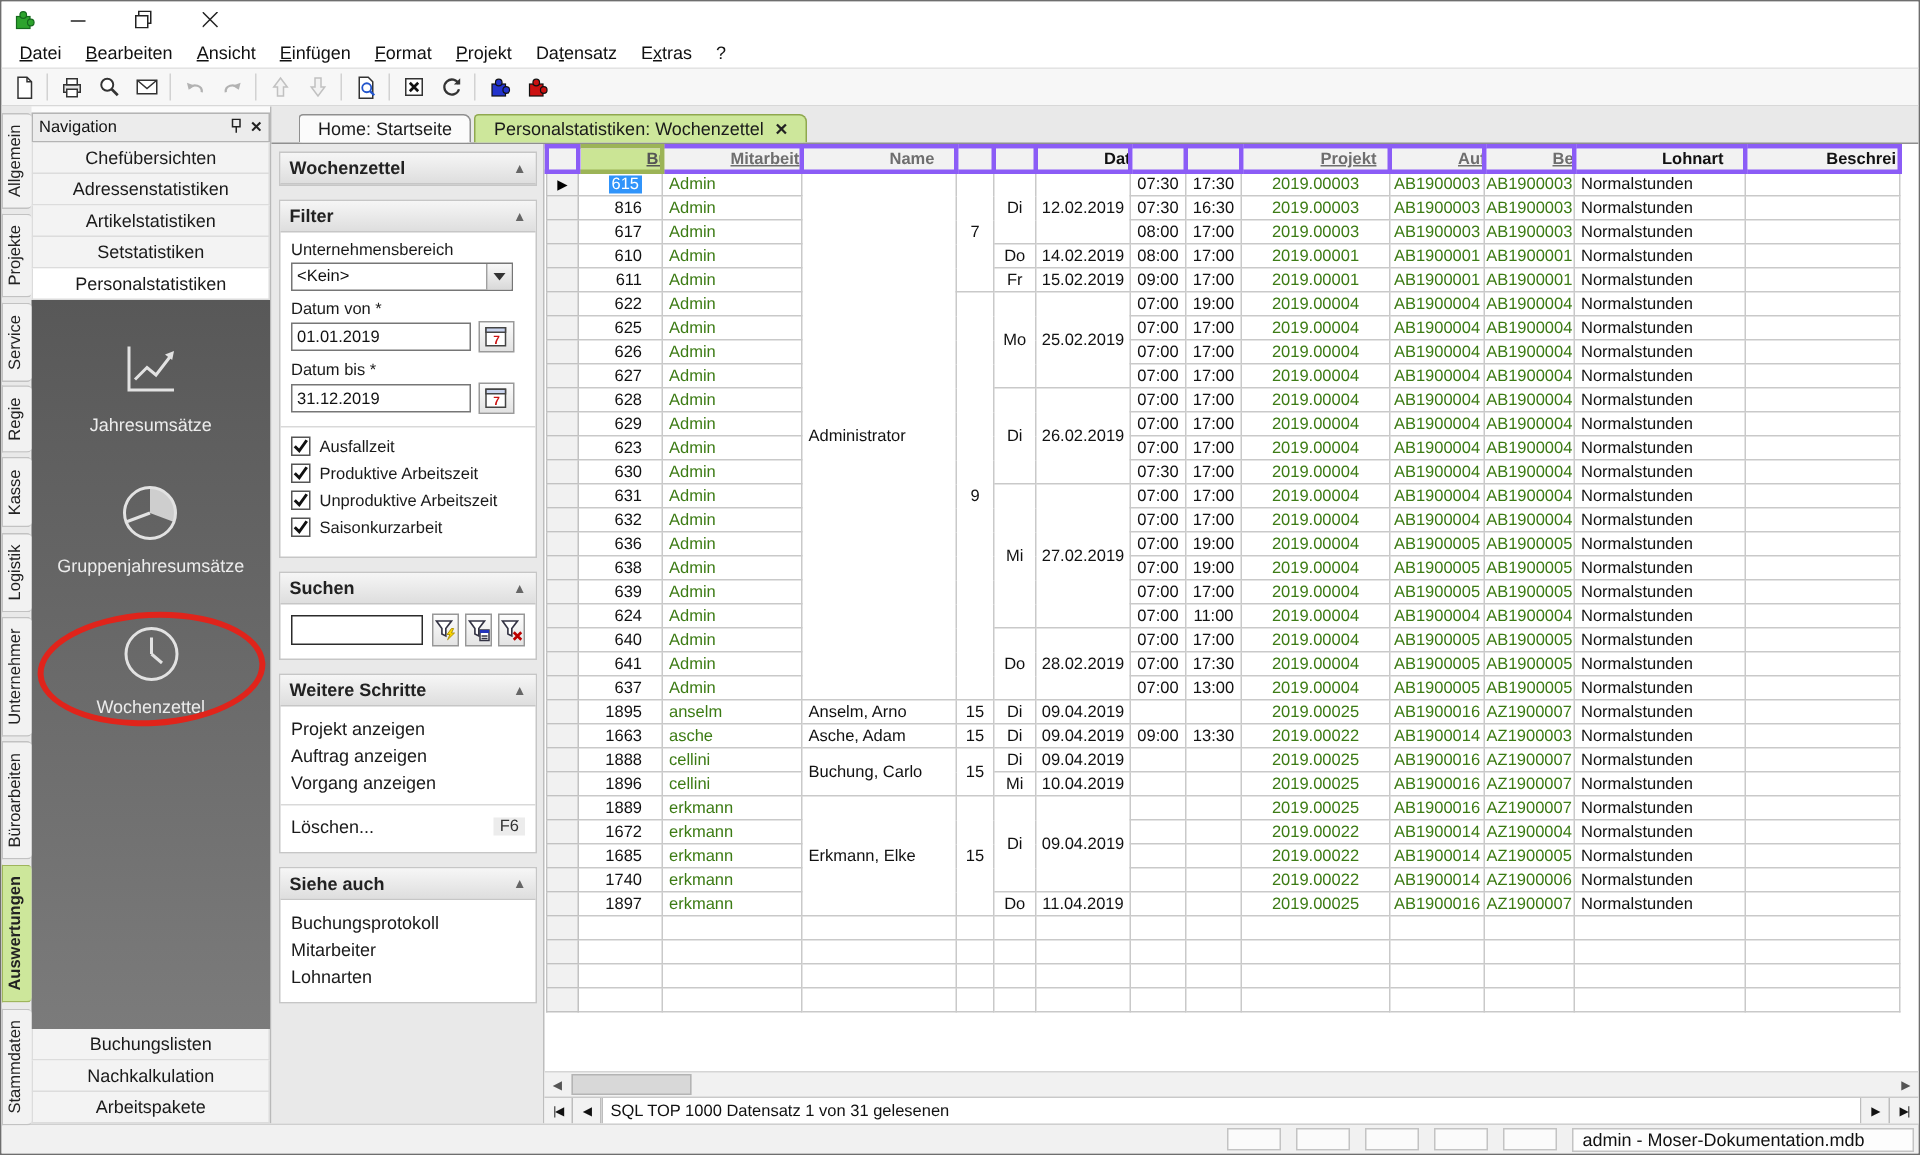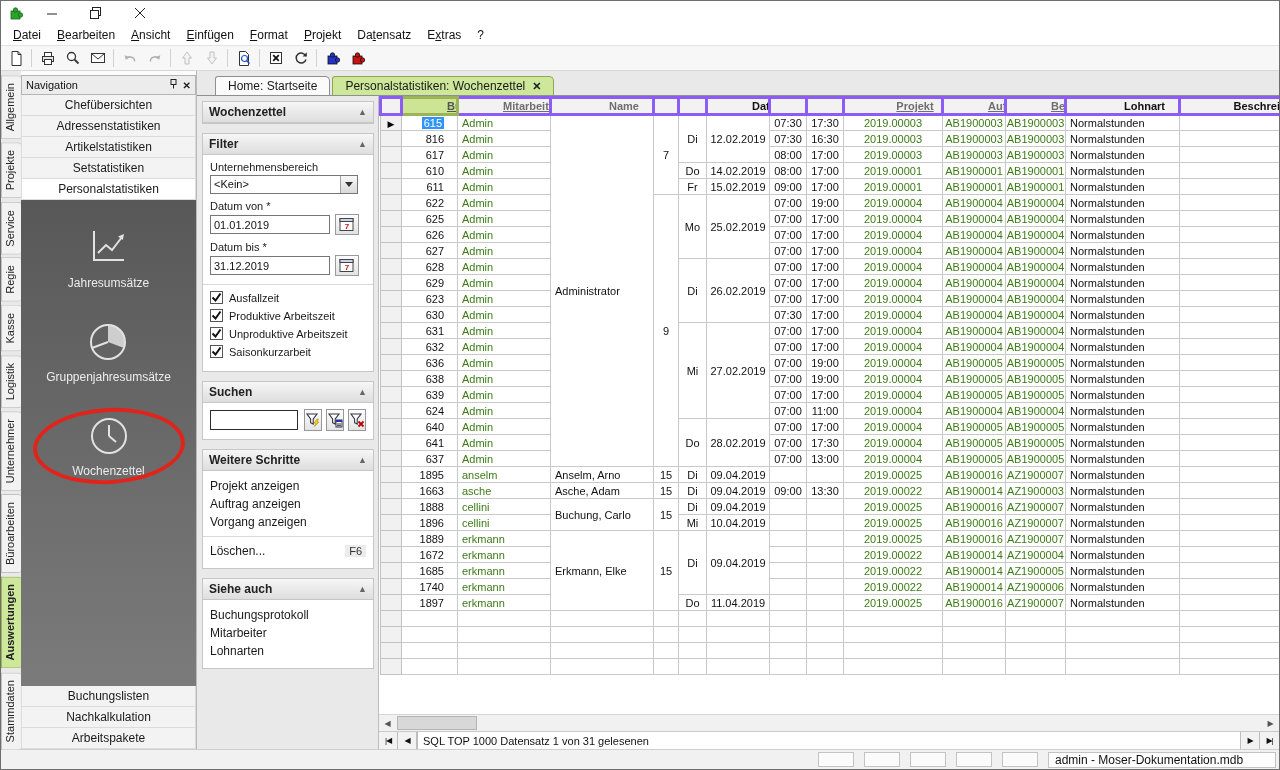--- a/index.html
+++ b/index.html
@@ -34,21 +34,21 @@
   .main { flex:1; display:flex; background:#e9e9e9; min-height:0; }
 
   
   .tabstrip { width:20px; padding-top:4px; display:flex; flex-direction:column; align-items:stretch; background:#e9e9e9; }
   .vtab { writing-mode:vertical-rl; transform:rotate(180deg); font-size:11px; color:#222;
           background:#f2f2f2; border:1px solid #c2c2c2; border-left:none; border-radius:3px 0 0 3px;
           padding:7px 2px; margin-bottom:3px; text-align:center; }
   .vtab.active { background:#cde79b; border-color:#9fb55c; font-weight:bold; }
 
   
-  .navpanel { width:176px; background:#fbfbfb; border-right:1px solid #b9b9b9; display:flex; flex-direction:column; padding-top:4px; }
+  .navpanel { width:160px; background:#fbfbfb; border-right:1px solid #b9b9b9; display:flex; flex-direction:column; padding-top:4px; }
   .nav-header { height:20px; background:#ececec; border:1px solid #b4b4b4; display:flex; align-items:center;
                 font-size:11px; color:#111; padding:0 4px; }
   .nav-header .nav-title { flex:1; }
   .nav-header .hdr-ic { margin-left:5px; font-size:10px; font-weight:bold; color:#222; }
   .nav-item { height:21px; background:#f3f3f3; border:1px solid #dcdcdc; border-top:none;
               display:flex; align-items:center; justify-content:center; font-size:12px; color:#1a1a1a; }
   .nav-item.selected { background:#ffffff; }
   .darkpanel { flex:1; background:linear-gradient(#585858,#7b7b7b); display:flex; flex-direction:column; align-items:center; }
   .dp-item { margin-top:22px; text-align:center; color:#ececec; font-size:12px; position:relative; padding:4px 10px; }
   .dp-item svg { display:block; margin:0 auto 6px; }

